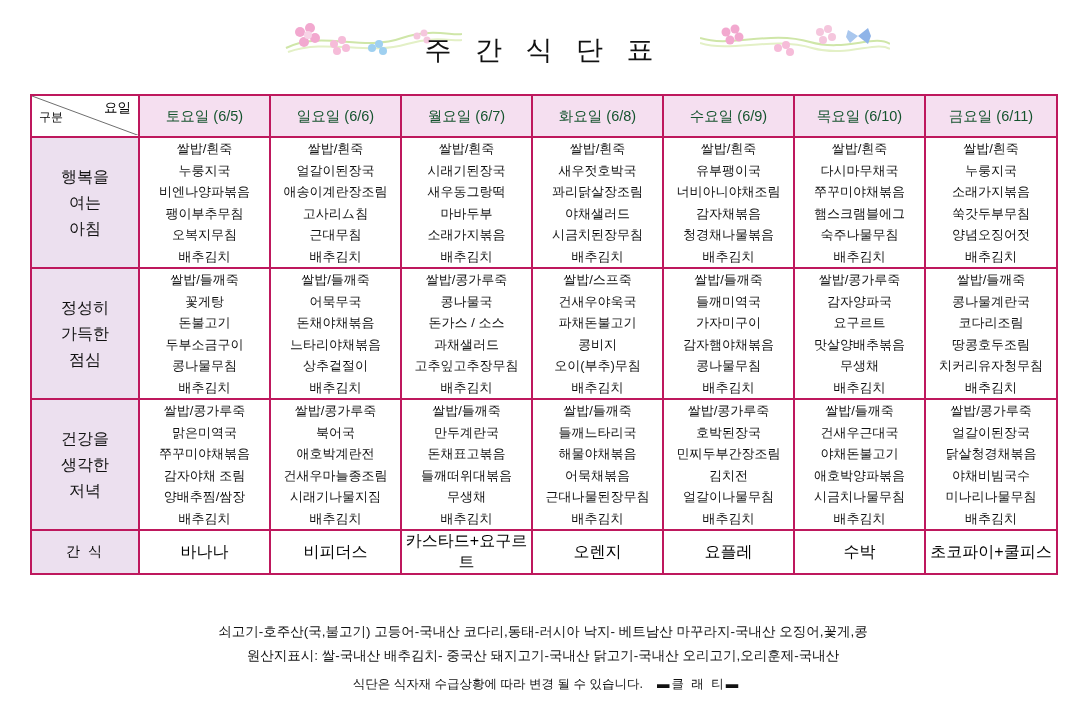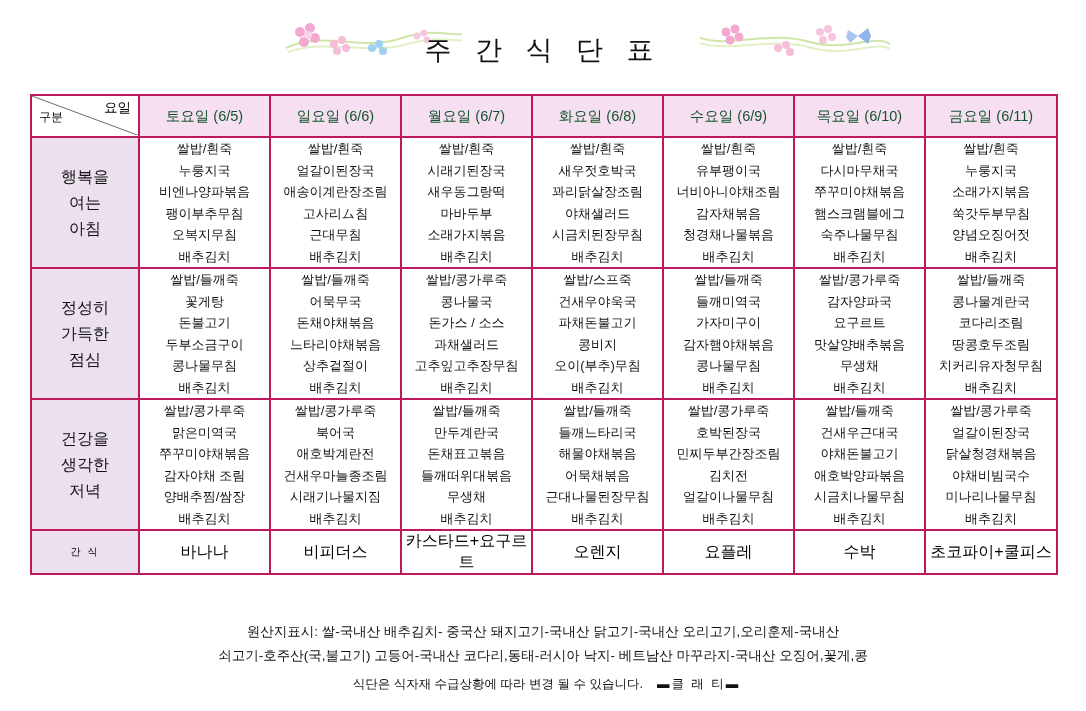--- a/index.html
+++ b/index.html
@@ -107,21 +107,21 @@
     font-size: 13px;
     line-height: 21.5px;
     padding: 6px 2px 7px 2px;
     color: #111;
     border-radius: 17px;
   }
   .menu-cell div { white-space: nowrap; }
 
   .snack-label {
     background: #ece0ef;
-    font-size: 10px;
+    font-size: 14px;
     height: 30px;
     letter-spacing: 2px;
   }
   .snack-cell {
     font-size: 16px;
     height: 30px;
   }
 
   
   .notes {
@@ -440,22 +440,22 @@
           <td class="snack-cell">오렌지</td>
           <td class="snack-cell">요플레</td>
           <td class="snack-cell">수박</td>
           <td class="snack-cell">초코파이+쿨피스</td>
         </tr>
       </tbody>
     </table>
   </div>
 
   <div class="notes">
+    <div class="note-line">쇠고기-호주산(국,불고기)   고등어-국내산 코다리,동태-러시아   낙지- 베트남산 마꾸라지-국내산  오징어,꽃게,콩</div>
     <div class="note-line">원산지표시: 쌀-국내산  배추김치- 중국산  돼지고기-국내산  닭고기-국내산  오리고기,오리훈제-국내산</div>
-    <div class="note-line">쇠고기-호주산(국,불고기)   고등어-국내산 코다리,동태-러시아   낙지- 베트남산 마꾸라지-국내산  오징어,꽃게,콩</div>
     <div class="note-line small last">
       <span>식단은 식자재 수급상황에 따라 변경 될 수 있습니다.</span>
       &nbsp;&nbsp;
       <span class="brand">
         ▬<span>클 래 티</span>▬
       </span>
     </div>
   </div>
 
 </div>

